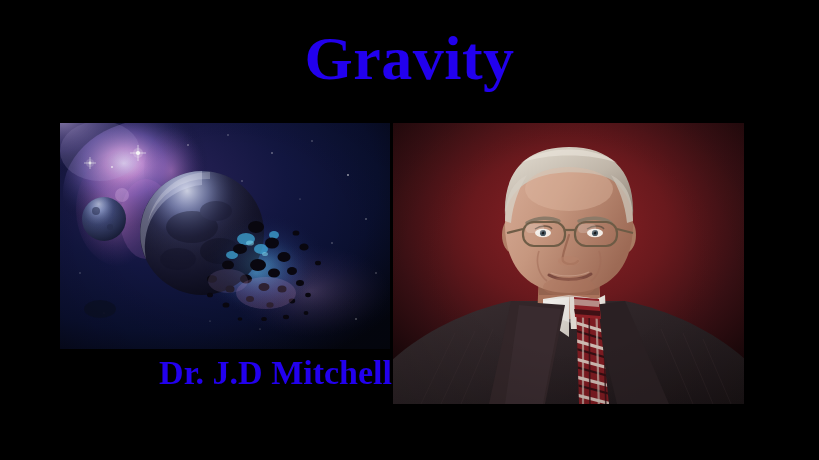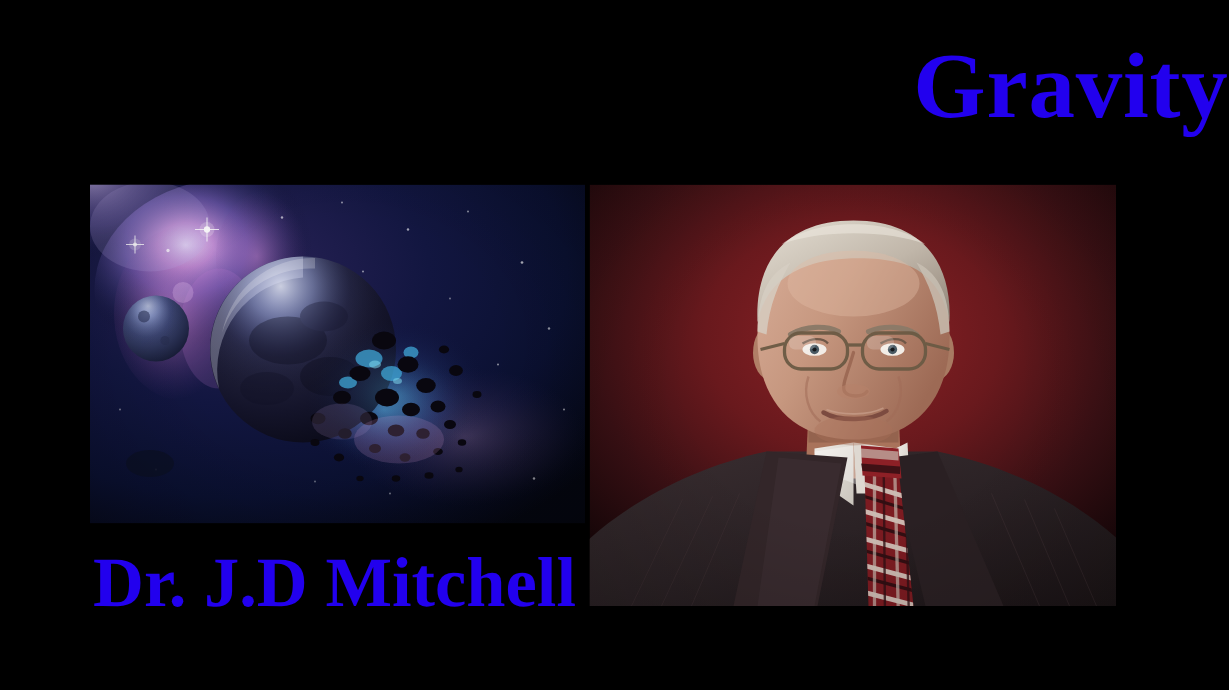--- a/index.html
+++ b/index.html
@@ -19,41 +19,41 @@
     background: #000000;
     overflow: hidden;
   }
 
   
   .slide-title {
     position: absolute;
     left: 0;
     top: 24px;
     width: 819px;
-    text-align: right;
+    text-align: center;
     font-family: "Liberation Serif", serif;
     font-weight: bold;
     font-size: 62px;
     line-height: 68px;
     letter-spacing: 0.5px;
     color: #2200EE;
     white-space: nowrap;
     user-select: none;
   }
 
   
   .slide-subtitle {
     position: absolute;
     left: 62px;
-    top: 368px;
+    top: 352px;
     width: 330px;
-    text-align: left;
+    text-align: right;
     font-family: "Liberation Serif", serif;
     font-weight: bold;
-    font-size: 47px;
+    font-size: 34px;
     line-height: 42px;
     color: #2200EE;
     white-space: nowrap;
     user-select: none;
   }
 
   
   .img-frame {
     position: absolute;
     overflow: hidden;

